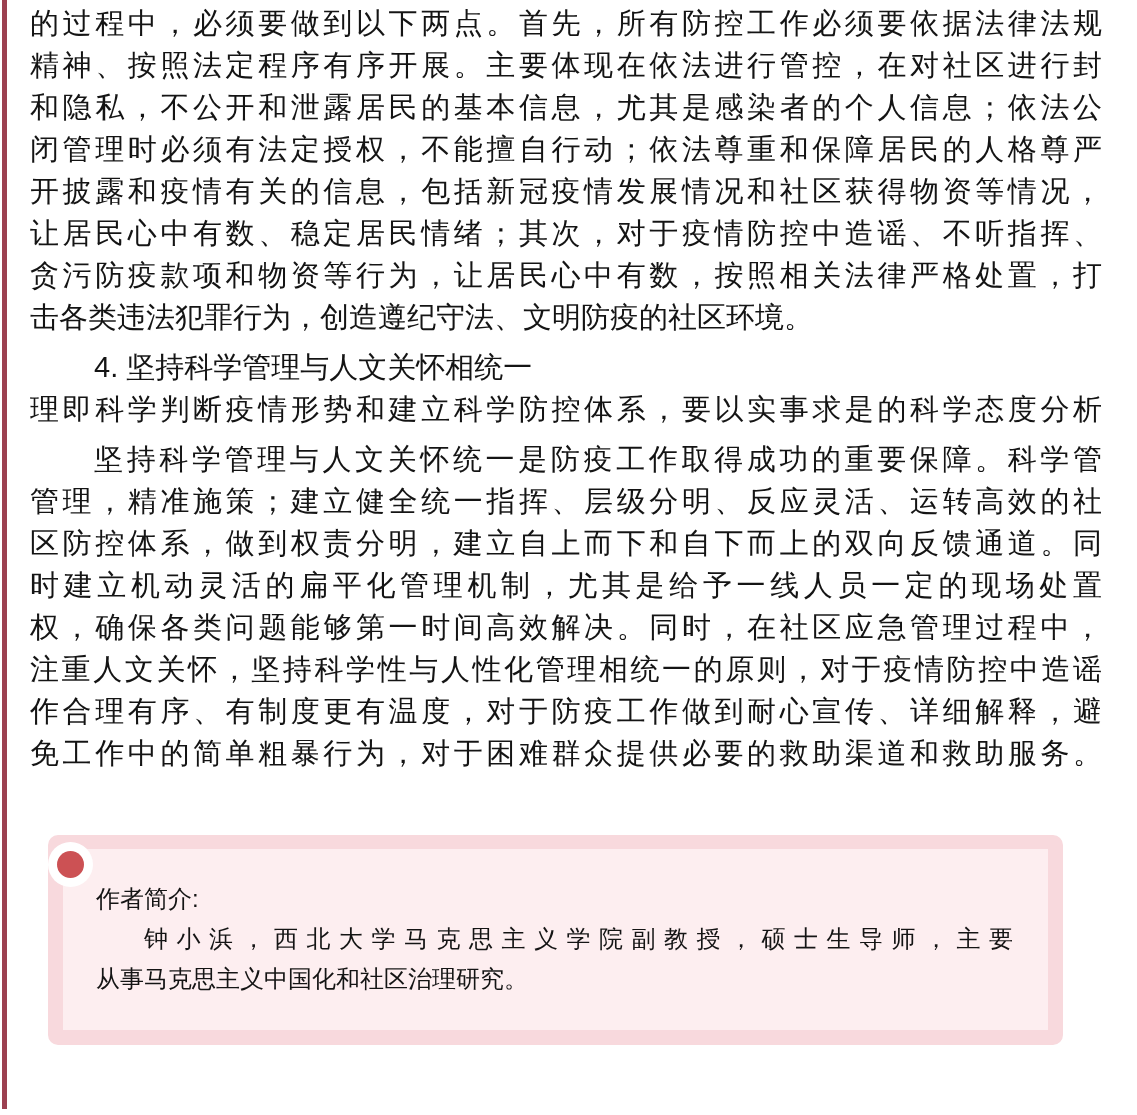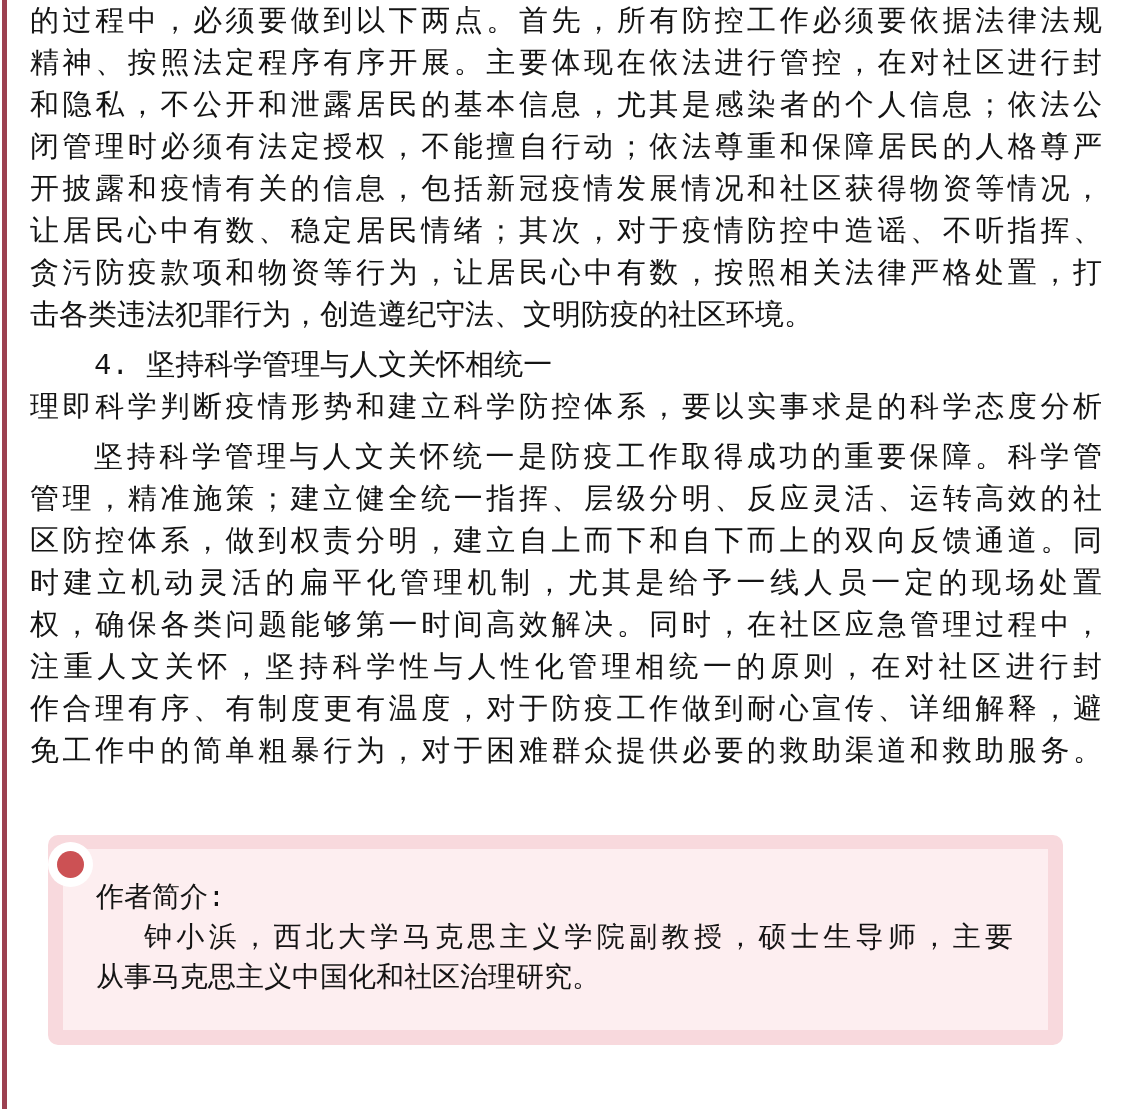--- a/index.html
+++ b/index.html
@@ -1,21 +1,21 @@
 <!DOCTYPE html>
 <html style="--page-bg: #ffffff; --accent-bar: #9c4050; --text: #141414; --box-outer: #f8d9dd; --box-inner: #fdeef0; --marker-ring: #ffffff; --dot: #cc5154;"><head>
 <meta charset="utf-8">
 <style>
   html, body { margin: 0; padding: 0; background: #ffffff; }
   .page {
     position: relative;
     width: 1137px;
     height: 1115px;
     background: var(--page-bg, #ffffff);
-    font-family: Liberation Mono, monospace;
+    font-family: Liberation Sans, sans-serif;
     overflow: hidden;
   }
   .accent-bar {
     position: absolute;
     left: 2px;
     top: 0;
     width: 5px;
     height: 1109px;
     background: var(--accent-bar, #9c4050);
   }
@@ -49,21 +49,21 @@
   }
   .author-box-inner {
     position: absolute;
     left: 15px;
     top: 14px;
     right: 15px;
     bottom: 15px;
     background: var(--box-inner, #fdeef0);
     box-sizing: border-box;
     padding: 30px 35px 0 33px;
-    font-size: 28px;
+    font-size: 24px;
     line-height: 40px;
     color: var(--text, #141414);
   }
   .box-line {
     height: 40px;
     text-align: left;
     text-align-last: left;
   }
   .box-line.justify {
     text-align: justify;
@@ -104,21 +104,21 @@
       <div class="line justify">让居民心中有数、稳定居民情绪；其次，对于疫情防控中造谣、不听指挥、</div>
       <div class="line justify">贪污防疫款项和物资等行为，让居民心中有数，按照相关法律严格处置，打</div>
       <div class="line">击各类违法犯罪行为，创造遵纪守法、文明防疫的社区环境。</div>
       <div class="line indent">4. 坚持科学管理与人文关怀相统一</div>
       <div class="line justify">理即科学判断疫情形势和建立科学防控体系，要以实事求是的科学态度分析</div>
       <div class="line indent justify">坚持科学管理与人文关怀统一是防疫工作取得成功的重要保障。科学管</div>
       <div class="line justify">管理，精准施策；建立健全统一指挥、层级分明、反应灵活、运转高效的社</div>
       <div class="line justify">区防控体系，做到权责分明，建立自上而下和自下而上的双向反馈通道。同</div>
       <div class="line justify">时建立机动灵活的扁平化管理机制，尤其是给予一线人员一定的现场处置</div>
       <div class="line justify">权，确保各类问题能够第一时间高效解决。同时，在社区应急管理过程中，</div>
-      <div class="line justify">注重人文关怀，坚持科学性与人性化管理相统一的原则，在对社区进行封</div>
+      <div class="line justify">注重人文关怀，坚持科学性与人性化管理相统一的原则，对于疫情防控中造谣</div>
       <div class="line justify">作合理有序、有制度更有温度，对于防疫工作做到耐心宣传、详细解释，避</div>
       <div class="line justify">免工作中的简单粗暴行为，对于困难群众提供必要的救助渠道和救助服务。</div>
     </div>
 
   <div class="author-box">
     <div class="author-box-inner">
       <div class="box-line">作者简介:</div>
       <div class="box-line indent justify">钟小浜，西北大学马克思主义学院副教授，硕士生导师，主要</div>
       <div class="box-line">从事马克思主义中国化和社区治理研究。</div>
     </div>

